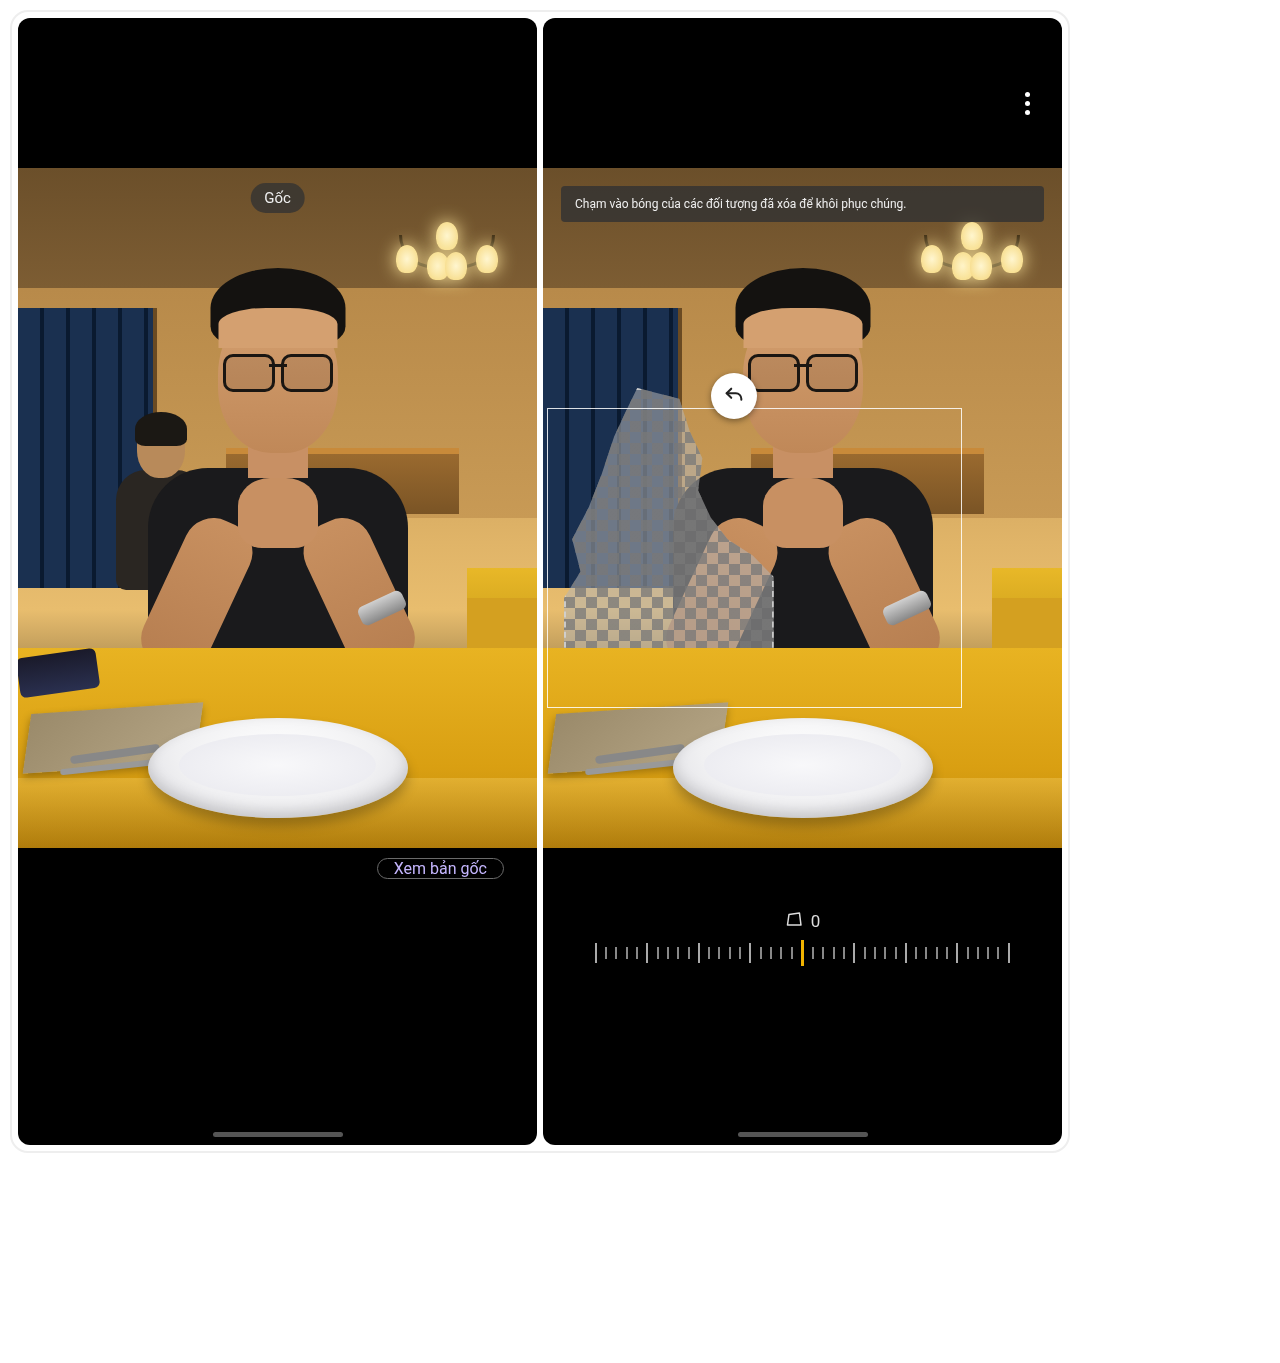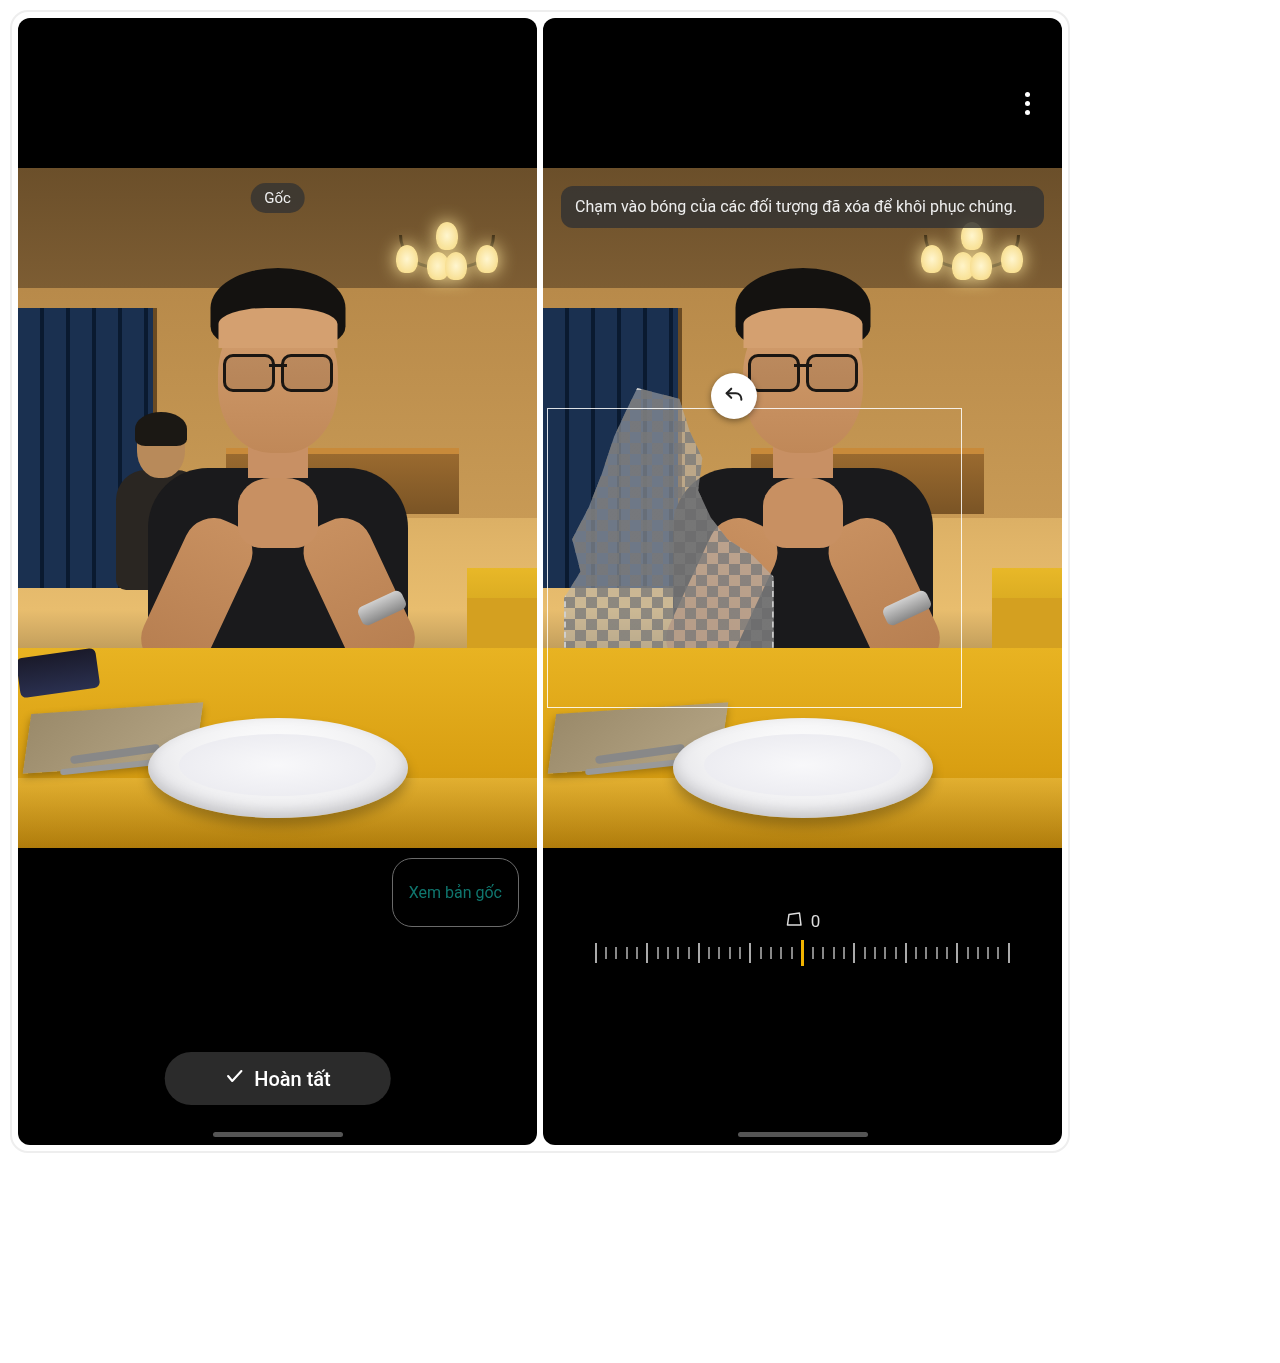--- a/index.html
+++ b/index.html
@@ -161,22 +161,22 @@
   .chip {
     position:absolute; padding:6px 14px;
     background:rgba(50,50,50,.78); color:#eee;
     font-size:15px; border-radius:18px;
     white-space:nowrap;
   }
   .chip.top-center{top:165px;left:50%;transform:translateX(-50%);}
   .tooltip-banner{
     position:absolute; top:168px; left:18px; right:18px;
     background:rgba(50,50,50,.82); color:#eee;
-    font-size:16px; line-height:1.35; padding:10px 14px;
-    border-radius:12px;
+    font-size:12px; line-height:1.35; padding:10px 14px;
+    border-radius:4px;
   }
   .more-btn{
     position:absolute; top:70px; right:20px; width:30px; height:30px;
     display:flex; flex-direction:column; align-items:center; justify-content:center; gap:4px;
     cursor:pointer;
   }
   .more-btn span{width:5px;height:5px;background:#fff;border-radius:50%;}
   .undo-fab{
     position:absolute; top:355px; left:168px; width:46px; height:46px;
     background:#fff; border-radius:50%;
@@ -190,23 +190,23 @@
   .pill-btn{
     position:absolute; left:50%; transform:translateX(-50%);
     padding:14px 60px; border-radius:30px;
     font-size:20px; font-weight:500;
     display:flex;align-items:center;gap:10px;
     cursor:pointer; color:#fff;
   }
   .pill-dark{background:#2b2b2b;bottom:40px;}
   .pill-grad{bottom:40px;background:linear-gradient(90deg,#3b6bff,#34c7a4);}
   .outline-chip{
-    position:absolute; right:18px; top:10px;
-    padding:24px 16px; border:1.5px solid #6a6a6a; border-radius:20px;
-    color:#0f766e; font-size:16px; cursor:pointer;
+    position:absolute; right:33px; top:10px;
+    padding:0 16px; border:1.5px solid #6a6a6a; border-radius:20px;
+    color:#c4b5fd; font-size:16px; cursor:pointer;
   }
   .home-ind{position:absolute;bottom:8px;left:50%;transform:translateX(-50%);width:130px;height:5px;background:#555;border-radius:3px;}
 
   
   .slider-wrap{position:absolute;left:10%;right:10%;top:90px;}
   .slider-label{position:absolute;top:-28px;left:50%;transform:translateX(-50%);color:#ddd;font-size:17px;display:flex;align-items:center;gap:8px;}
   .ruler{position:relative;height:30px;display:flex;justify-content:space-between;align-items:center;}
   .tick{width:2px;background:#888;}
   .tick.minor{height:12px;}
   .tick.major{height:20px;background:#aaa;}
@@ -263,28 +263,20 @@
       <div class="napkin"></div>
         <div class="knife"></div>
         <div class="fork"></div>
       <div class="plate"></div>
     </div>
 
     <div class="chip top-center">Gốc</div>
 
     <div class="bottom-area">
       <div class="outline-chip">Xem bản gốc</div>
-      <div class="pill-btn pill-dark">
-        <span class="check-icon">
-          <svg width="20" height="20" viewBox="0 0 24 24" fill="none" stroke="#fff" stroke-width="2.5" stroke-linecap="round" stroke-linejoin="round">
-              <polyline points="4 12 9 18 20 6"></polyline>
-            </svg>
-        </span>
-        <span>Hoàn tất</span>
-      </div>
       <div class="home-ind"></div>
     </div>
   </div>
 
   <div class="phone">
     <div class="more-btn">
       <span></span>
         <span></span>
         <span></span>
     </div>

